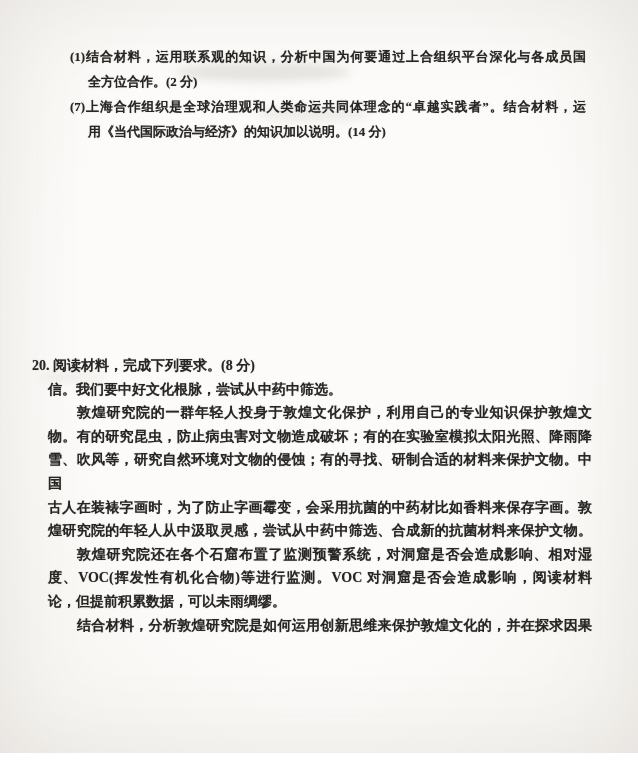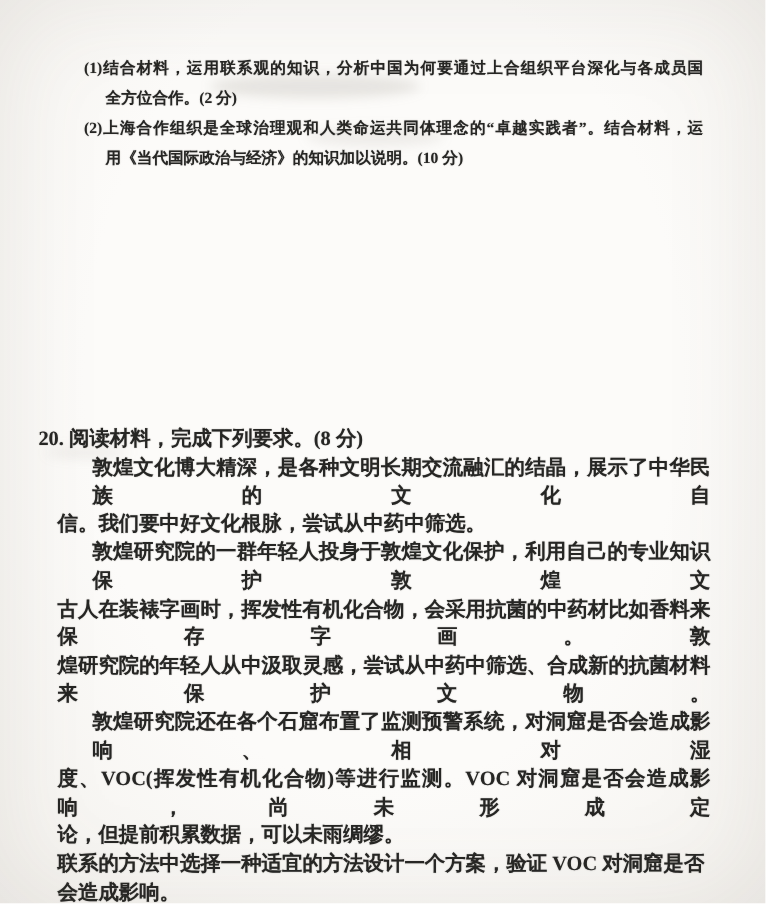--- a/index.html
+++ b/index.html
@@ -52,54 +52,55 @@
     line-height: 25px;
   }
   .q19 .hang { padding-left: 18px; }
 
   
   .q20 {
     position: absolute;
     left: 48px;
     top: 354px;
     width: 544px;
-    font-size: 17px;
+    font-size: 14px;
     line-height: 23.6px;
   }
   .q20 .head { margin-left: -16px; }
   .q20 .ind  { padding-left: 29px; }
   .q20 .ind.full { text-indent: 0; }
 </style>
 </head>
 <body>
 
 <div class="page">
 
   <div class="smudge s1"></div>
   <div class="smudge s2"></div>
   <div class="smudge s3"></div>
 
   <div class="q19">
     <div class="ln full">(1)结合材料，运用联系观的知识，分析中国为何要通过上合组织平台深化与各成员国</div>
     <div class="ln hang">全方位合作。(2 分)</div>
-    <div class="ln full">(2)上海合作组织是全球治理观和人类命运共同体理念的“卓越实践者”。结合材料，运</div>
-    <div class="ln hang">用《当代国际政治与经济》的知识加以说明。(10 分)</div>
+    <div class="ln full">(7)上海合作组织是全球治理观和人类命运共同体理念的“卓越实践者”。结合材料，运</div>
+    <div class="ln hang">用《当代国际政治与经济》的知识加以说明。(14 分)</div>
   </div>
 
   <div class="q20">
     <div class="ln head">20. 阅读材料，完成下列要求。(8 分)</div>
 
-    <div class="ln ind full">敦煌文化博大精深，是各种文明长期交流融汇的结晶，展示了中华民族的文化自</div>
     <div class="ln">信。我们要中好文化根脉，尝试从中药中筛选。</div>
 
     <div class="ln ind full">敦煌研究院的一群年轻人投身于敦煌文化保护，利用自己的专业知识保护敦煌文</div>
-    <div class="ln full">古人在装裱字画时，挥发性有机化合物，会采用抗菌的中药材比如香料来保存字画。敦</div>
+    <div class="ln full">物。有的研究昆虫，防止病虫害对文物造成破坏；有的在实验室模拟太阳光照、降雨降</div>
+    <div class="ln full">雪、吹风等，研究自然环境对文物的侵蚀；有的寻找、研制合适的材料来保护文物。中国</div>
+    <div class="ln full">古人在装裱字画时，为了防止字画霉变，会采用抗菌的中药材比如香料来保存字画。敦</div>
     <div class="ln full">煌研究院的年轻人从中汲取灵感，尝试从中药中筛选、合成新的抗菌材料来保护文物。</div>
 
     <div class="ln ind full">敦煌研究院还在各个石窟布置了监测预警系统，对洞窟是否会造成影响、相对湿</div>
-    <div class="ln full">度、VOC(挥发性有机化合物)等进行监测。VOC 对洞窟是否会造成影响，尚未形成定</div>
+    <div class="ln full">度、VOC(挥发性有机化合物)等进行监测。VOC 对洞窟是否会造成影响，阅读材料</div>
     <div class="ln">论，但提前积累数据，可以未雨绸缪。</div>
 
-    <div class="ln">联系的方法中选择一种适宜的方法设计一个方案，验证 VOC 对洞窟是否会造成影响。</div>
+    <div class="ln ind full">结合材料，分析敦煌研究院是如何运用创新思维来保护敦煌文化的，并在探求因果</div>
   </div>
 
   <div class="vignette"></div>
 </div>
 
 </body></html>

